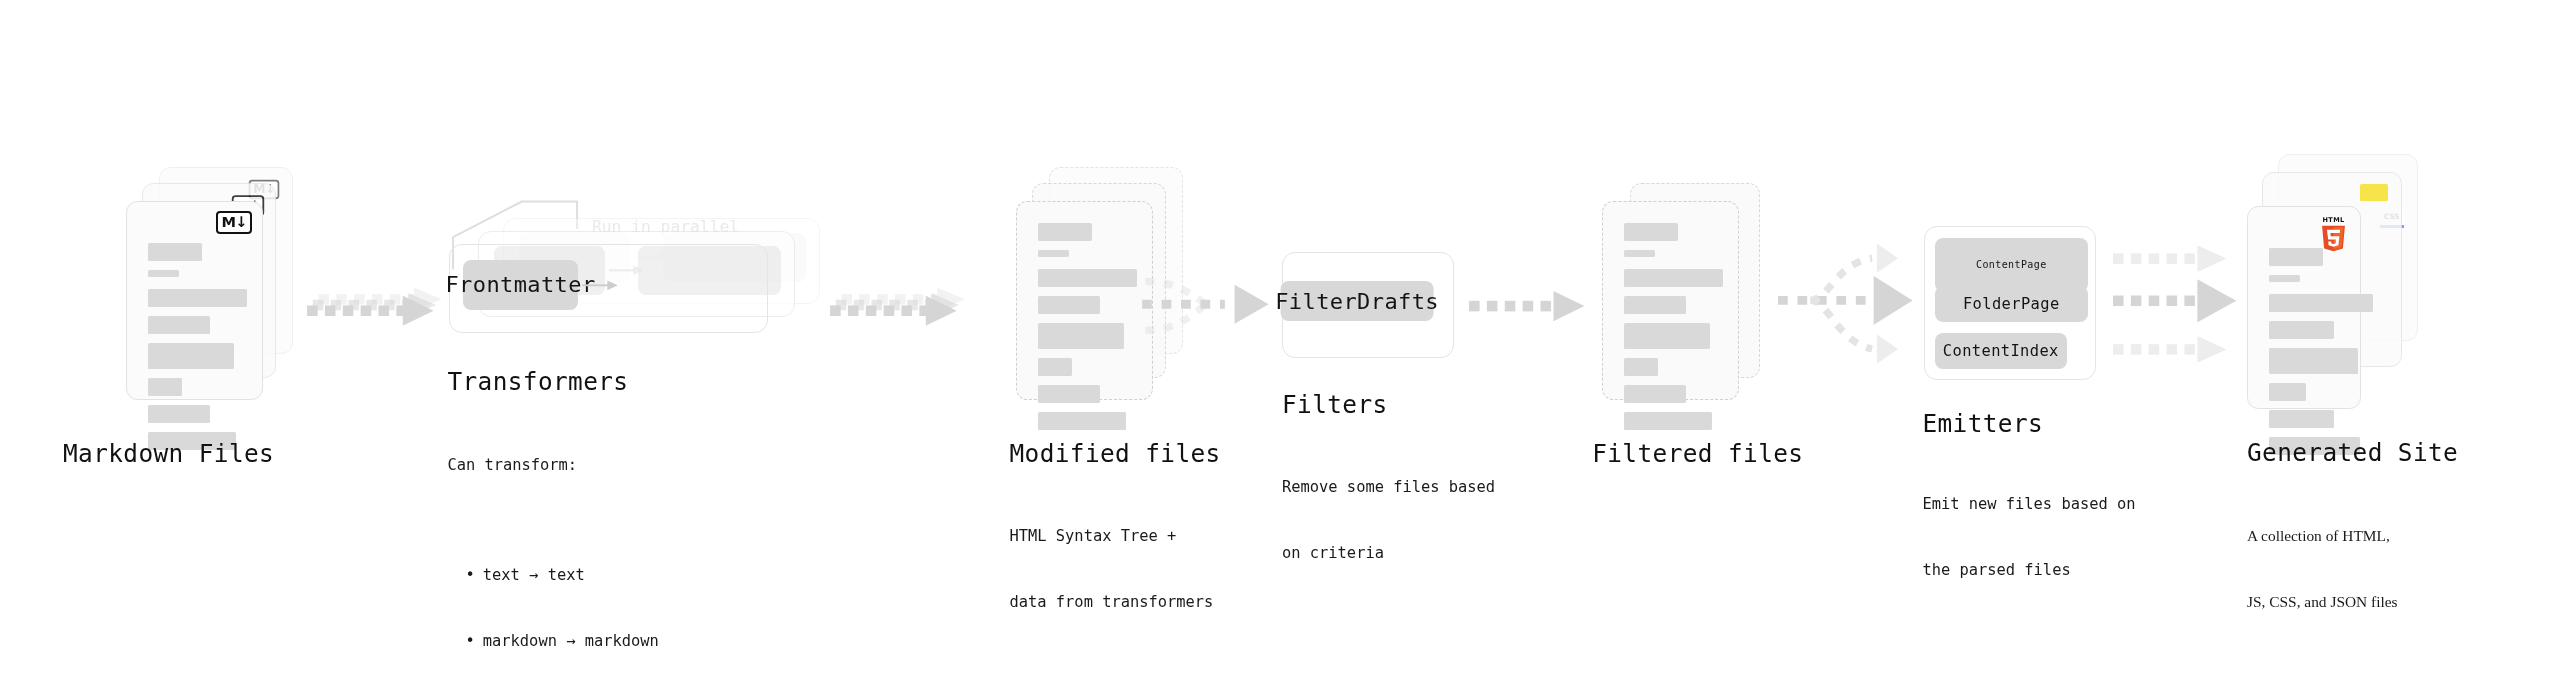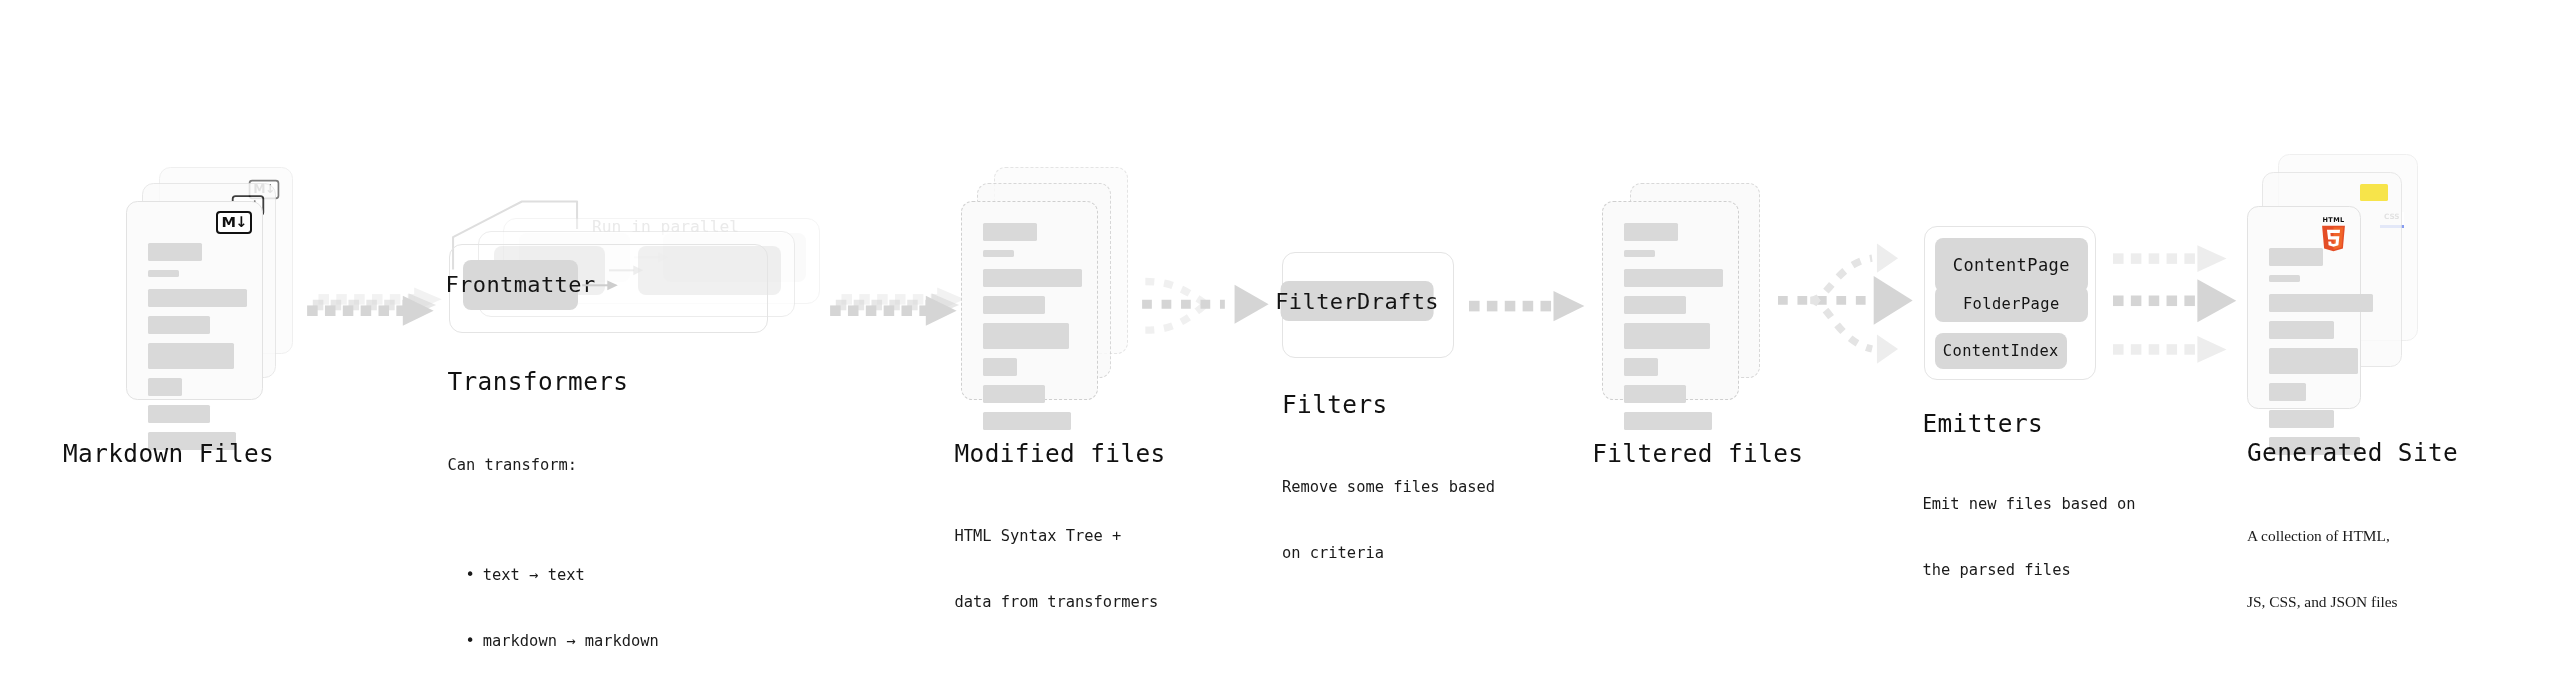--- a/index.html
+++ b/index.html
@@ -316,21 +316,21 @@
           <rect x="44" y="40" width="13" height="13"></rect>
             <rect x="66" y="40" width="13" height="13"></rect>
           <rect x="88" y="40" width="13" height="13"></rect>
             <rect x="110" y="40" width="13" height="13"></rect>
           <polygon points="118,28 156,46.5 118,65"></polygon>
         </g>
       </g>
     </svg>
   </div>
 
-  <div class="node" style="left:961px; top:167px;">
+  <div class="node" style="left:1016px; top:167px;">
     <div class="doc-stack" style="width:171px; height:260px;">
       <div class="doc-card dashed back2" style="left:32.5px; top:0px; width:134px; height:187px;"></div>
       <div class="doc-card dashed back1" style="left:16.3px; top:16.3px; width:134px; height:195px;"></div>
       <div class="doc-card dashed" style="left:0px; top:34px; width:137px; height:199px;">
         <div class="doc-lines" style="top:21px;">
           <div class="doc-line" style="width:54px;"></div>
           <div class="doc-line tiny"></div>
           <div class="doc-line" style="width:99px;"></div>
           <div class="doc-line" style="width:62px;"></div>
           <div class="doc-line" style="width:86px; height:26px;"></div>
@@ -417,21 +417,21 @@
       </g>
       <polygon points="120,68 146,88 120,108" fill="#d5d5d5" transform="translate(0,0) scale(1)" style="display:none"></polygon>
       <polygon points="122,18 148,36 122,54" fill="#ededed"></polygon>
       <polygon points="118,58 166,88 118,118" fill="#d5d5d5"></polygon>
       <polygon points="122,130 148,148 122,166" fill="#ededed"></polygon>
     </svg>
   </div>
 
   <div class="node" style="left:1924px; top:226px;">
     <div class="outline-box" style="left:0px; top:0px; width:172px; height:154px;">
-      <div class="pill" style="left:9.8px; top:10.6px; width:153px; height:54px; font-size:17px;text-align:right;">ContentPage</div>
+      <div class="pill" style="left:9.8px; top:10.6px; width:153px; height:54px; font-size:10px;text-align:right;">ContentPage</div>
       <div class="pill" style="left:9.8px; top:59px; width:153px; height:36px; font-size:15.4px;">FolderPage</div>
       <div class="pill" style="left:9.8px; top:106px; width:132px; height:36px; font-size:15.4px;">ContentIndex</div>
     </div>
 
     <div class="sec-title" style="left:-1.6px; top:183px;">Emitters</div>
     <div class="sec-desc" style="left:-1.6px; top:223px;">
       <div>Emit new files based on</div>
       <div>the parsed files</div>
     </div>
   </div>

